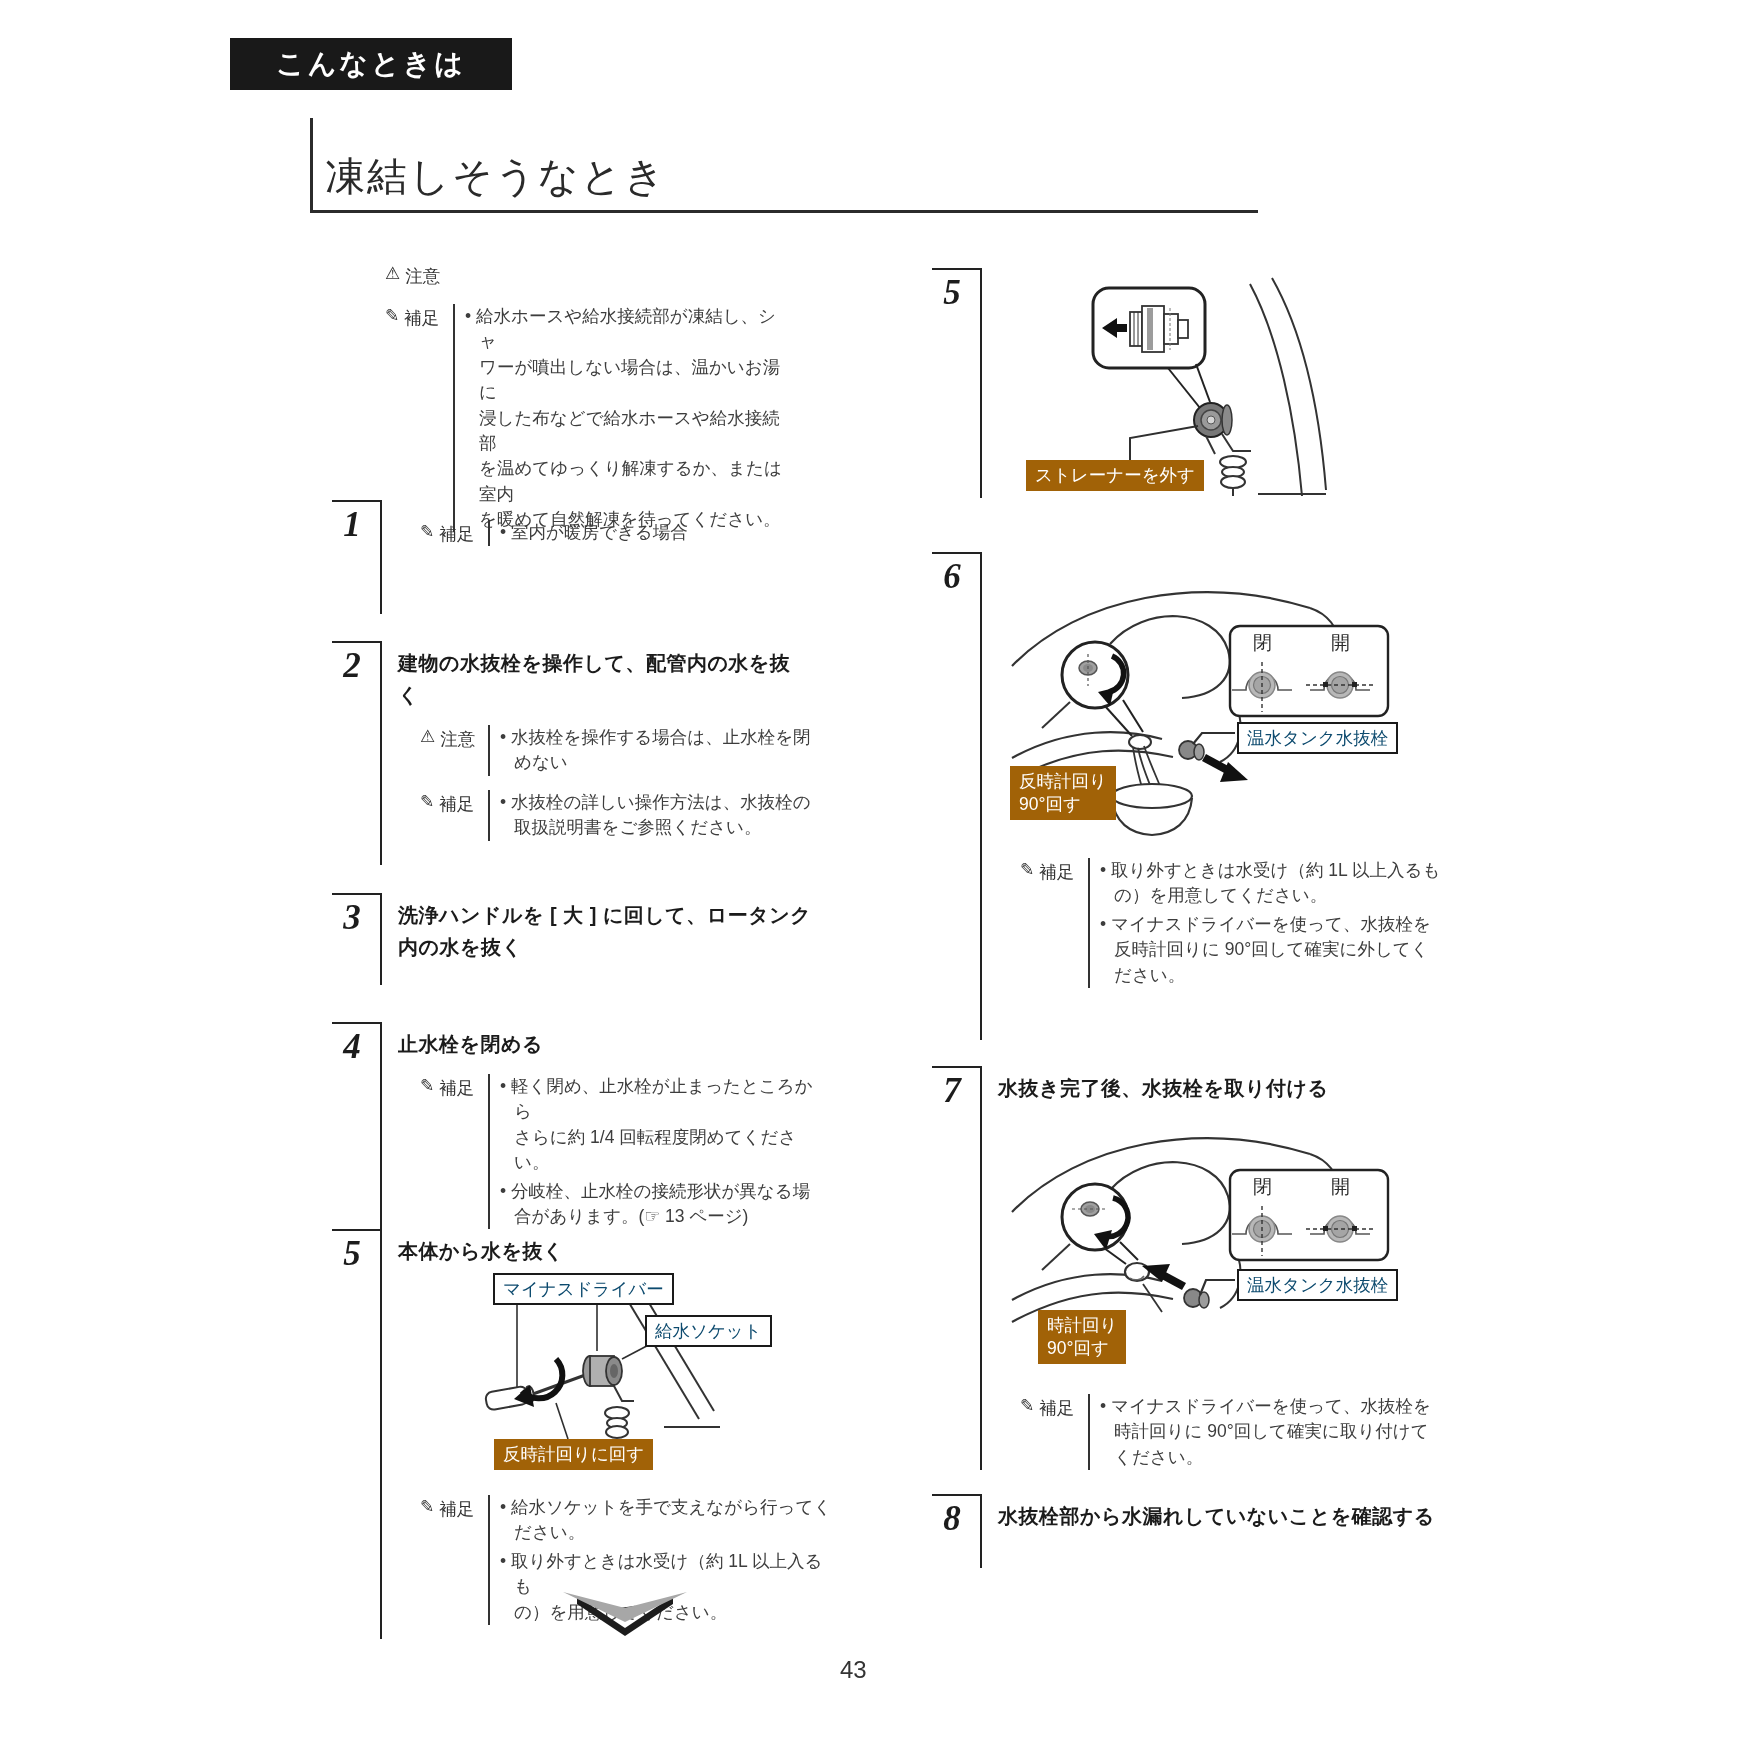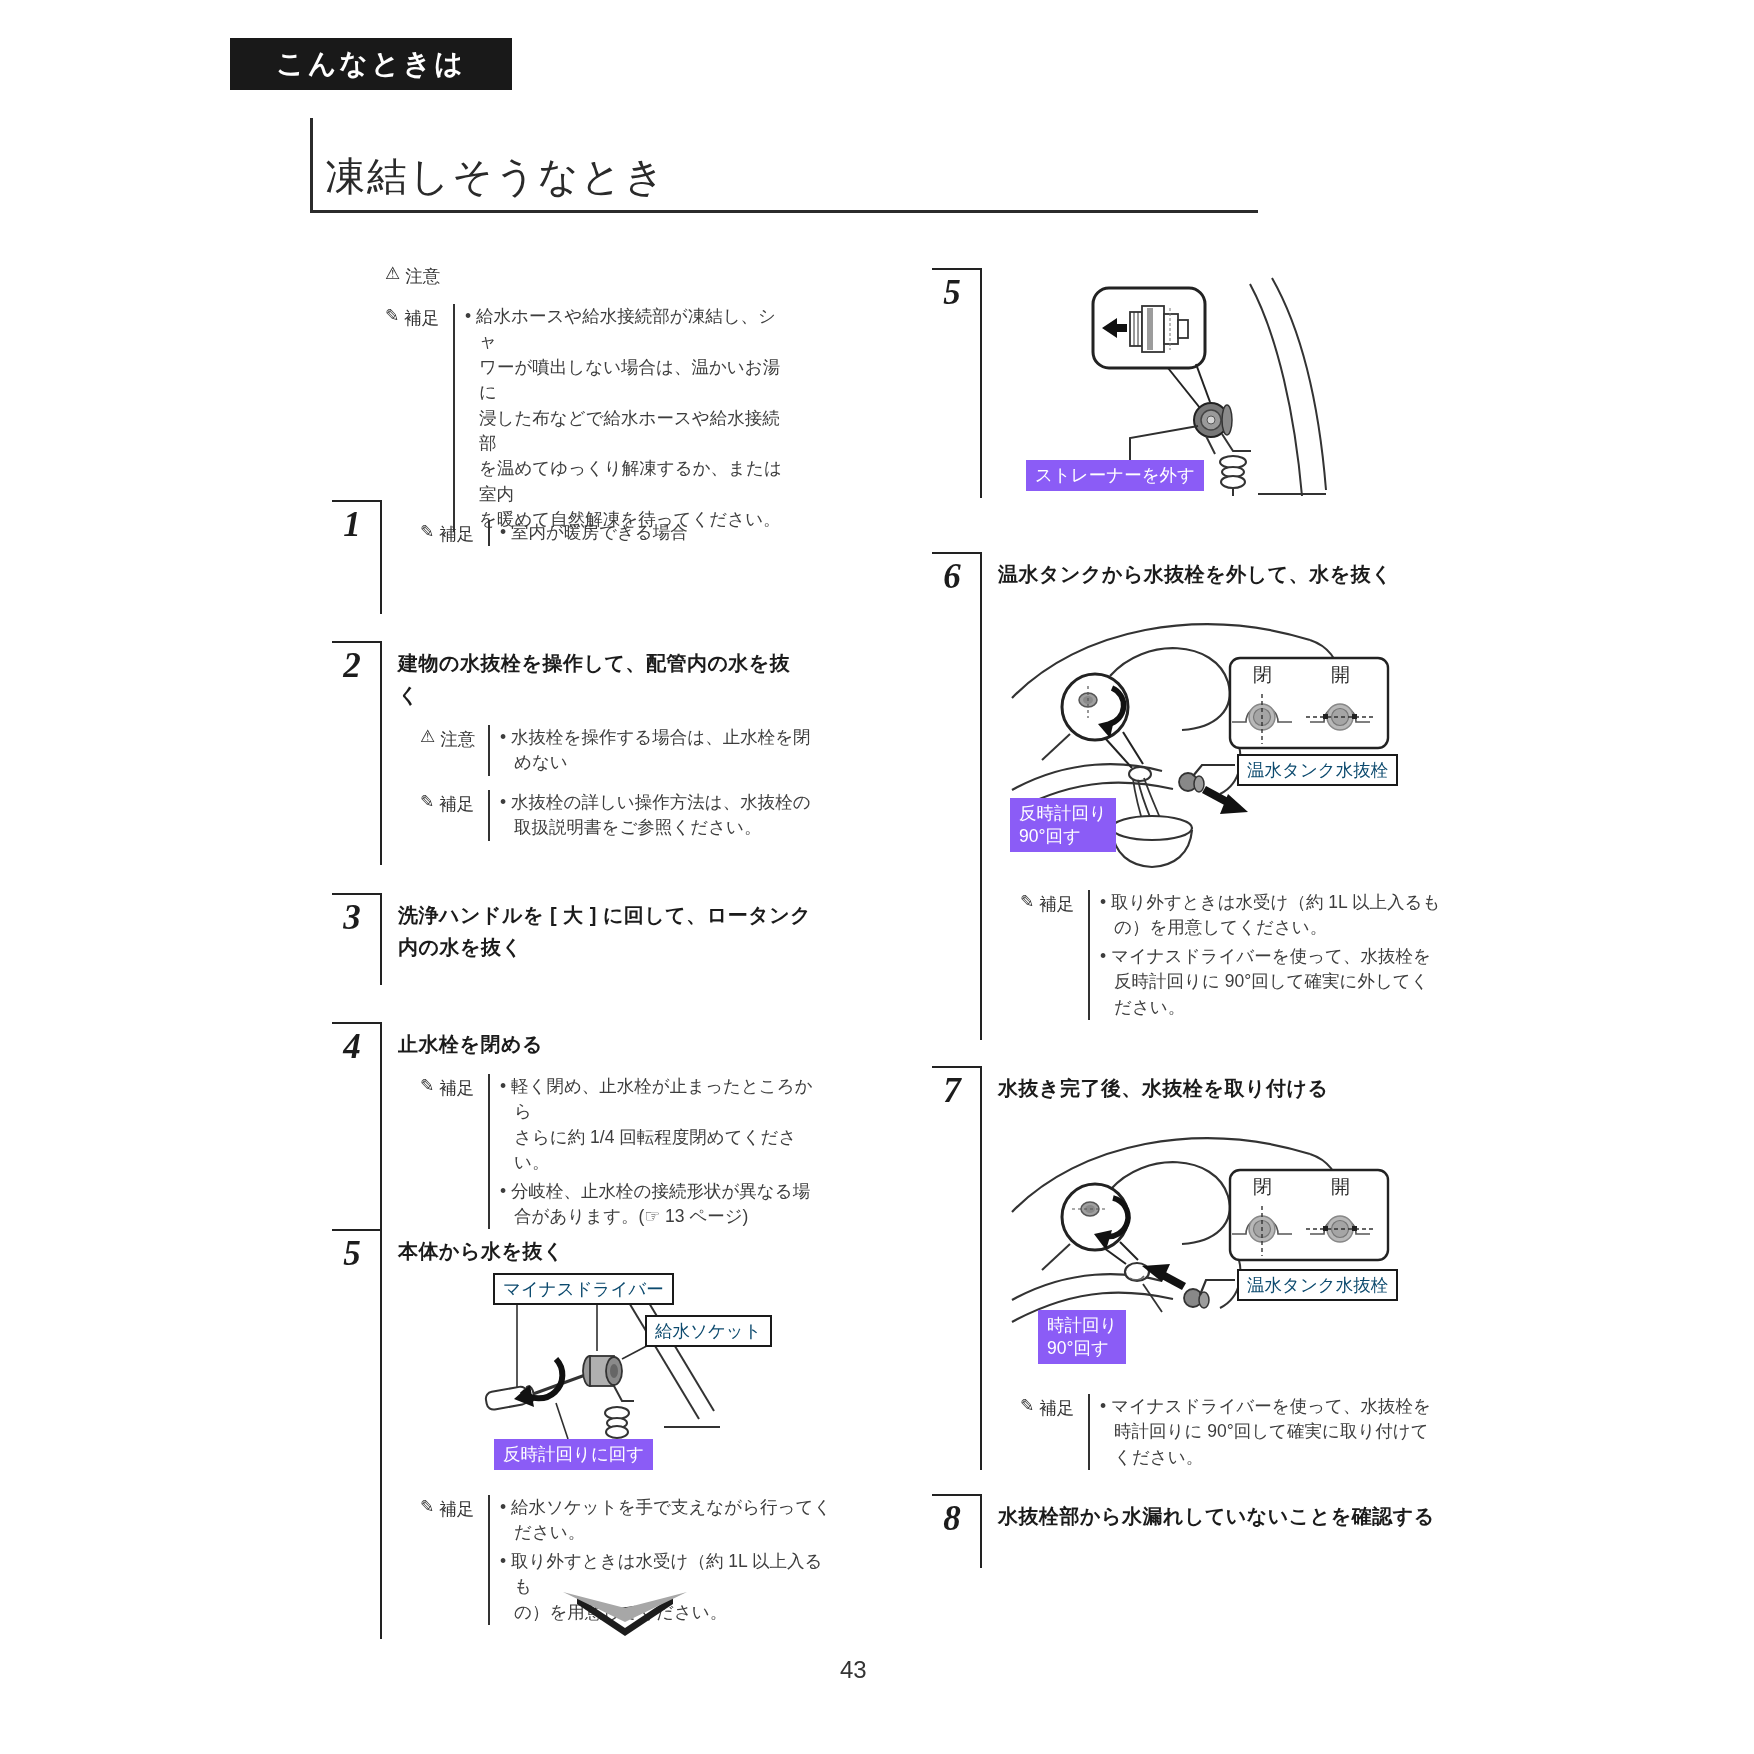--- a/index.html
+++ b/index.html
@@ -39,21 +39,21 @@
   .step-body{flex:1;border-left:2.5px solid #222;padding:6px 0 0 16px;}
   .step-title{font-size:20px;font-weight:700;line-height:1.6;color:#1b1b1b;
               letter-spacing:0.5px;white-space:pre-line;}
   .step .note-row{margin-left:22px;margin-top:14px;}
 
   
   .diag{position:relative;}
   .diag svg{position:absolute;left:0;top:0;}
   .wbox{position:absolute;background:#fff;border:2.5px solid #1a1a1a;font-size:17.5px;
         padding:2px 8px;white-space:nowrap;color:#0c4a6e;z-index:2;}
-  .blk{position:absolute;background:#8b5cf6;color:#ffffff;font-size:17.5px;line-height:1.3;
+  .blk{position:absolute;background:#a16207;color:#ffffff;font-size:17.5px;line-height:1.3;
        padding:4px 9px;white-space:pre-line;z-index:2;}
   .oc-label{position:absolute;font-size:19px;color:#2b2b2b;z-index:2;}
 
   .pagenum{left:840px;top:1656px;width:60px;text-align:left;font-size:24px;color:#333;}
 </style>
 </head>
 <body>
 
 <div class="page">
 
@@ -274,21 +274,20 @@
         <div class="blk" style="left:16px;top:184px;">ストレーナーを外す</div>
       </div>
     </div>
   </div>
 
   <div class="step" style="left:932px;top:552px;width:510px;">
     <div class="numcol">
       <span class="step-num">6</span>
     </div>
     <div class="step-body" style="min-height:482px;">
-      <div class="step-title">温水タンクから水抜栓を外して、水を抜く</div>
 
       <div class="diag" style="width:450px;height:278px;margin:8px 0 0 12px;">
         <svg width="450" height="278" viewBox="0 0 450 278">
 
           <path d="M 2,100 C 70,30 190,8 300,42" fill="none" stroke="#333" stroke-width="2.2"></path>
           <path d="M 300,42 C 318,48 328,62 330,80" fill="none" stroke="#333" stroke-width="2.2"></path>
           <path d="M 100,78 C 135,38 205,42 218,84 C 226,112 205,130 172,132" fill="none" stroke="#333" stroke-width="2.2"></path>
           <path d="M 237,132 l 17,-5 l 3,14 l -17,5 z" fill="#fff" stroke="#333" stroke-width="2"></path>
           <path d="M 2,192 C 60,160 115,163 152,173" fill="none" stroke="#333" stroke-width="2.2"></path>
           <path d="M 2,214 C 70,177 122,182 163,191" fill="none" stroke="#333" stroke-width="2.2"></path>

